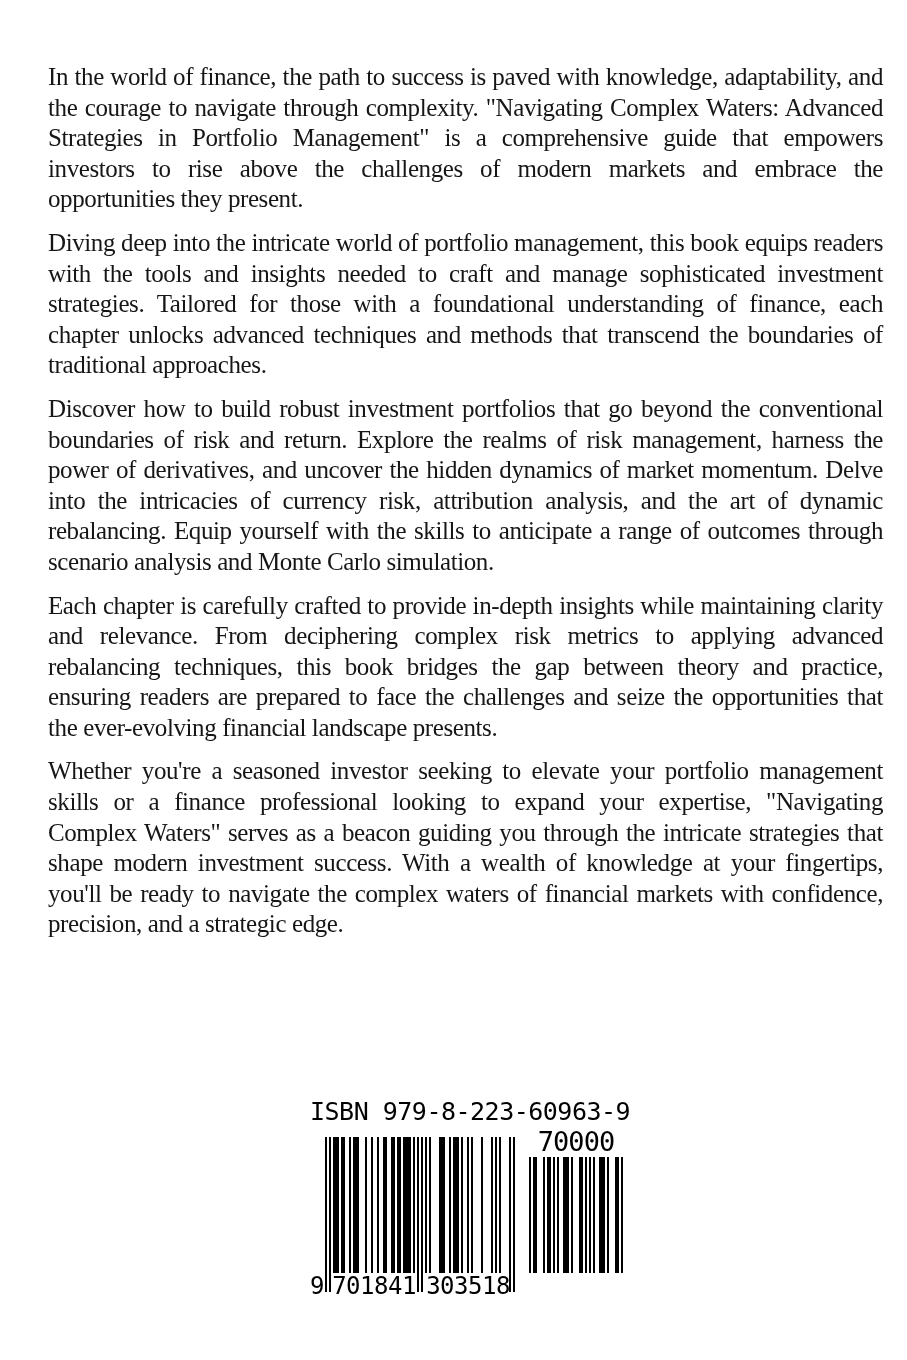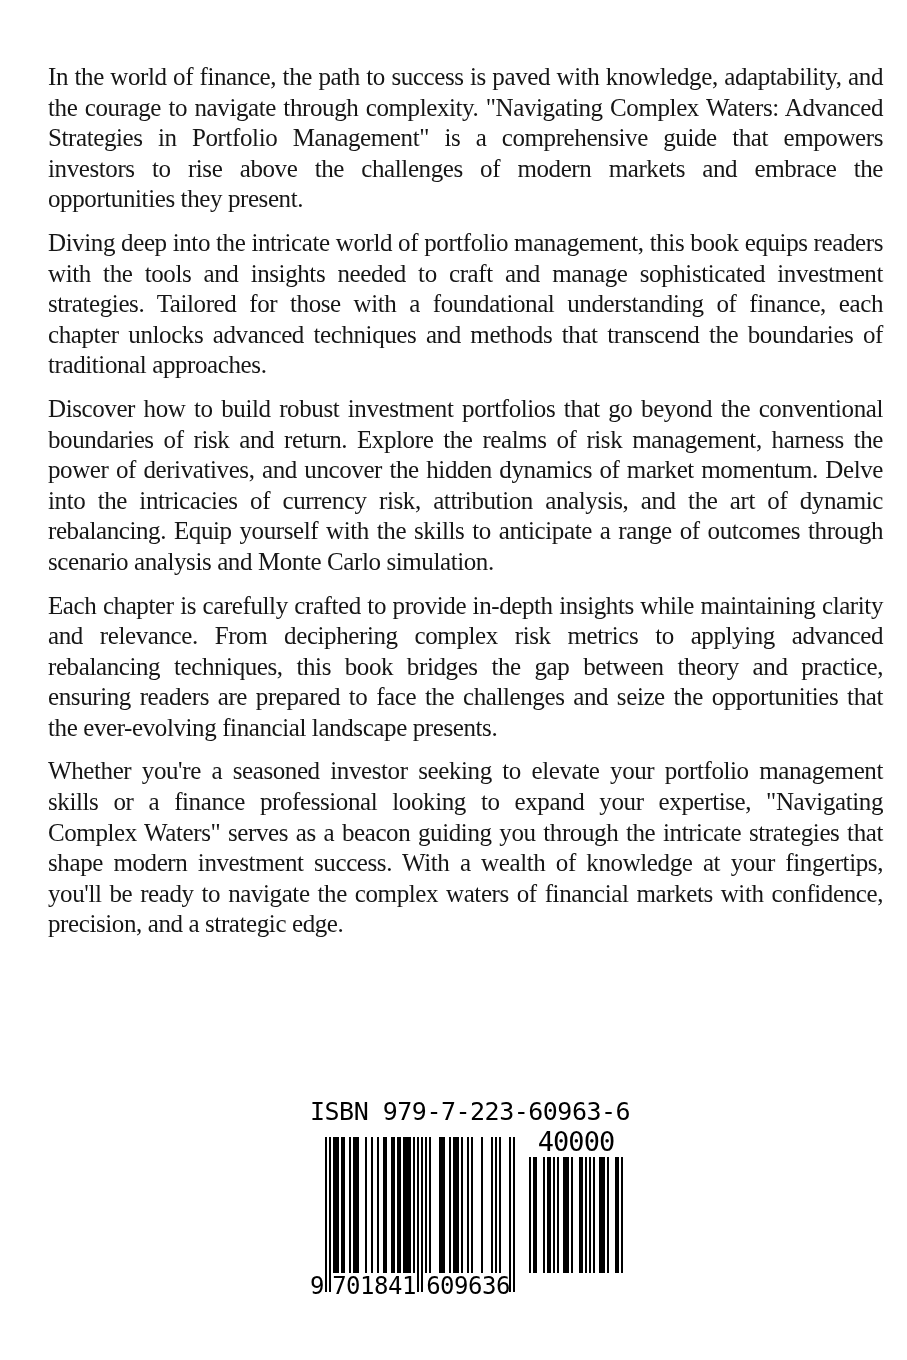--- a/index.html
+++ b/index.html
@@ -66,22 +66,22 @@
 
   <main class="blurb">
     <p>In the world of finance, the path to success is paved with knowledge, adaptability, and the courage to navigate through complexity. "Navigating Complex Waters: Advanced Strategies in Portfolio Management" is a comprehensive guide that empowers investors to rise above the challenges of modern markets and embrace the opportunities they present.</p>
     <p>Diving deep into the intricate world of portfolio management, this book equips readers with the tools and insights needed to craft and manage sophisticated investment strategies. Tailored for those with a foundational understanding of finance, each chapter unlocks advanced techniques and methods that transcend the boundaries of traditional approaches.</p>
     <p>Discover how to build robust investment portfolios that go beyond the conventional boundaries of risk and return. Explore the realms of risk management, harness the power of derivatives, and uncover the hidden dynamics of market momentum. Delve into the intricacies of currency risk, attribution analysis, and the art of dynamic rebalancing. Equip yourself with the skills to anticipate a range of outcomes through scenario analysis and Monte Carlo simulation.</p>
     <p>Each chapter is carefully crafted to provide in-depth insights while maintaining clarity and relevance. From deciphering complex risk metrics to applying advanced rebalancing techniques, this book bridges the gap between theory and practice, ensuring readers are prepared to face the challenges and seize the opportunities that the ever-evolving financial landscape presents.</p>
     <p>Whether you're a seasoned investor seeking to elevate your portfolio management skills or a finance professional looking to expand your expertise, "Navigating Complex Waters" serves as a beacon guiding you through the intricate strategies that shape modern investment success. With a wealth of knowledge at your fingertips, you'll be ready to navigate the complex waters of financial markets with confidence, precision, and a strategic edge.</p>
   </main>
 
   <section class="isbn-area">
-    <div class="isbn-label">ISBN 979-7-223-60963-6</div>
-    <div class="supp-label">40000</div>
+    <div class="isbn-label">ISBN 979-8-223-60963-9</div>
+    <div class="supp-label">70000</div>
     <svg id="bc-main" class="bc-main" width="190" height="155">
         <rect x="0" y="0" width="2" height="155" fill="#000000"></rect>
         <rect x="4" y="0" width="2" height="155" fill="#000000"></rect>
         <rect x="8" y="0" width="2" height="136" fill="#000000"></rect>
         <rect x="10" y="0" width="2" height="136" fill="#000000"></rect>
         <rect x="12" y="0" width="2" height="136" fill="#000000"></rect>
         <rect x="16" y="0" width="2" height="136" fill="#000000"></rect>
         <rect x="18" y="0" width="2" height="136" fill="#000000"></rect>
         <rect x="24" y="0" width="2" height="136" fill="#000000"></rect>
         <rect x="28" y="0" width="2" height="136" fill="#000000"></rect>
@@ -144,17 +144,17 @@
         <rect x="72" y="0" width="2" height="116" fill="#000000"></rect>
         <rect x="74" y="0" width="2" height="116" fill="#000000"></rect>
         <rect x="78" y="0" width="2" height="116" fill="#000000"></rect>
         <rect x="86" y="0" width="2" height="116" fill="#000000"></rect>
         <rect x="88" y="0" width="2" height="116" fill="#000000"></rect>
         <rect x="92" y="0" width="2" height="116" fill="#000000"></rect>
       </svg>
     <div class="digits">
       <span class="d-first">9</span>
       <span class="d-left">701841</span>
-      <span class="d-right">609636</span>
+      <span class="d-right">303518</span>
     </div>
   </section>
 
 </div>
 
 </body></html>

